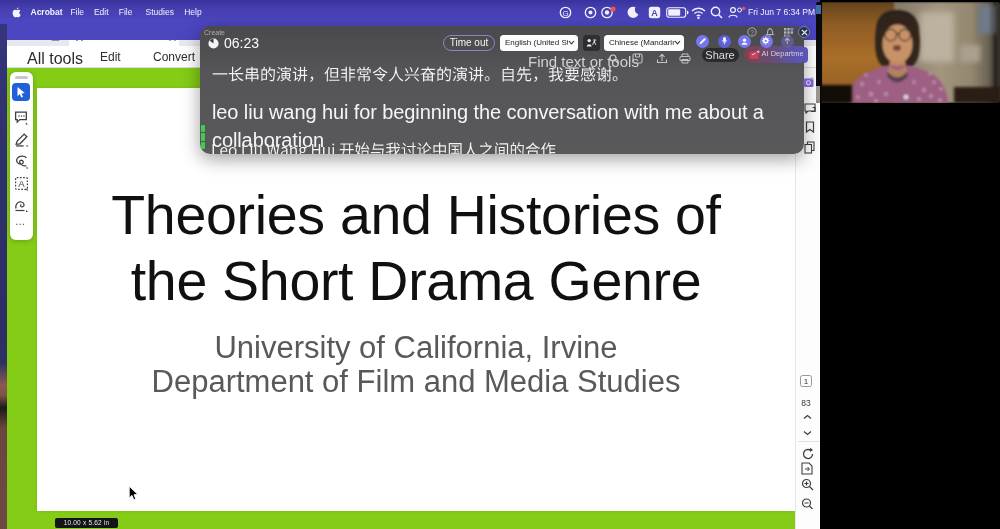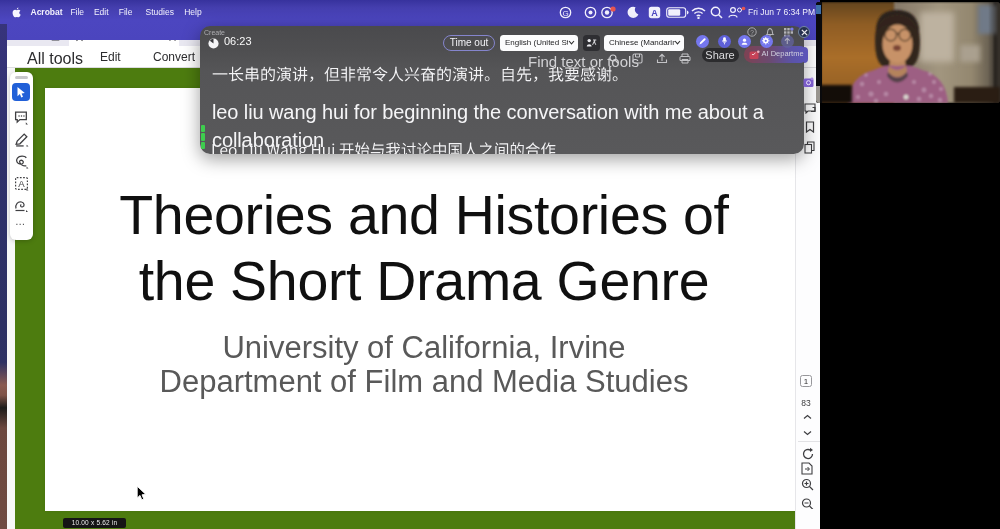--- a/index.html
+++ b/index.html
@@ -3,21 +3,21 @@
 *{margin:0;padding:0;box-sizing:border-box}
 html,body{width:1000px;height:529px;overflow:hidden;background:#000;font-family:"Liberation Sans",sans-serif}
 #stage{position:absolute;top:0;left:0;width:1000px;height:529px;background:#000}
 .abs{position:absolute}
 #menubar{left:0;top:0;width:820px;height:40px;transform:translateZ(0);background:linear-gradient(180deg,#37329d 0%,#443ead 18%,#4c46c0 50%,#4b45be 100%);color:#f2f1fd;font-size:8.5px}
 .mi{position:absolute;top:7px;line-height:11px;white-space:nowrap}
 #desk{left:0;top:24px;width:7px;height:505px;background:linear-gradient(180deg,#37347c 0%,#2f316b 25%,#2c2f64 60%,#2d3062 67%,#8a5a50 71.5%,#7e5247 73.5%,#1c1a19 76%,#6b463e 80%,#6f4a42 100%)}
 #win{left:7px;top:24px;width:813px;height:505px;background:#f7f7f8}
 #tabbar{left:0;top:0;width:813px;height:22px;background:#e9e8f1;border-top:1px solid #6d66cf}
 #toolbar{left:0;top:22px;width:813px;height:22px;background:#fff;border-bottom:1px solid #dcdce0}
-#docarea{left:8px;top:44px;width:788px;height:461px;background:#4d7c0f}
+#docarea{left:0;top:44px;width:788px;height:461px;background:#84cc16}
 #page{left:30px;top:20px;width:758px;height:423px;background:#fff;box-shadow:0 0 3px rgba(0,0,0,0.10)}
 #rightpanel{left:788px;top:44px;width:25px;height:461px;background:#fdfdfe;border-left:1px solid #e6e6e9}
 .tl{position:absolute;top:2.8px;width:10.6px;height:10.6px;border-radius:50%}
 #tab{left:62px;top:2px;width:110px;height:20px;background:#fff;border-radius:8px 8px 0 0;color:#2a2a2c;font-size:8.5px;letter-spacing:-0.1px}
 #title{left:0;top:94px;width:758px;text-align:center;font-size:55.5px;line-height:66px;color:#101010;letter-spacing:-0.3px}
 #subtitle{left:0;top:243px;width:758px;text-align:center;font-size:31px;line-height:34px;color:#595959}
 #tools{left:2.5px;top:48px;width:23px;height:168px;background:#fff;border-radius:6px;box-shadow:0 1px 5px rgba(0,0,0,0.22)}
 .ticon{position:absolute;left:4px;width:15px;height:15px}
 #panel{left:200px;top:26px;width:604px;height:128px;transform:translateZ(0);background:linear-gradient(180deg,#4a4a4d 0%,#4f4f51 20%,#555557 35%,#59595b 100%);border-radius:10px;box-shadow:0 5px 18px rgba(0,0,0,0.38);overflow:hidden;color:#f2f2f4}
 .dd{position:absolute;top:9px;height:16px;background:#fcfcfd;border-radius:3.5px;color:#1d1d1f;font-size:8px;line-height:16px;white-space:nowrap;overflow:hidden}
@@ -241,21 +241,21 @@
           <rect x="1" y="7.6" width="2.4" height="2.4"></rect>
           <rect x="4.3" y="7.6" width="2.4" height="2.4"></rect>
         </g>
         <circle cx="9" cy="2" r="1.6" fill="#7a7af0"></circle>
       </svg>
 
   <svg class="abs" style="left:8px;top:11.5px" width="11" height="11" viewBox="0 0 13 13">
         <circle cx="6.5" cy="6.5" r="6" fill="#f4f4f6"></circle>
         <path d="M6.5 6.5 L6.5 1 A5.5 5.5 0 0 0 2.2 3.2 Z" fill="#3a3a3e"></path>
       </svg>
-  <span class="abs" style="left:24px;top:9px;font-size:11px;color:#fafafa">06:23</span>
+  <span class="abs" style="left:24px;top:9px;font-size:14px;color:#fafafa">06:23</span>
   <div class="abs" style="left:243px;top:8.5px;width:52px;height:16px;border:1px solid #8585cd;border-radius:8px;color:#f2f2f6;font-size:10px;line-height:14px;text-align:center">Time out</div>
   <div class="dd" style="left:300px;width:78px"><span style="margin-left:5px;display:inline-block;width:63px;overflow:hidden">English (United Stat</span><svg style="position:absolute;right:3px;top:5px;background:#fcfcfd" width="7" height="5" viewBox="0 0 7 5">
           <path d="M1 1 L3.5 3.8 L6 1" fill="none" stroke="#333" stroke-width="1.1"></path>
         </svg></div>
   <div class="abs" style="left:383px;top:9px;width:17px;height:16px;background:#2e2e32;border-radius:3.5px">
         <svg style="position:absolute;left:3px;top:3px" width="11" height="10" viewBox="0 0 11 10">
           <circle cx="3.2" cy="2.6" r="1.7" fill="#ececf0"></circle>
           <path d="M0.8 8.6 C0.8 5.6 5.6 5.6 5.6 8.6 Z" fill="#ececf0"></path>
           <path d="M7 2 H10.3 M8.65 2 V4.4 M6.6 6.8 L8.2 3.4 L9.8 6.8" stroke="#ececf0" stroke-width="0.9" fill="none"></path>
         </svg>

